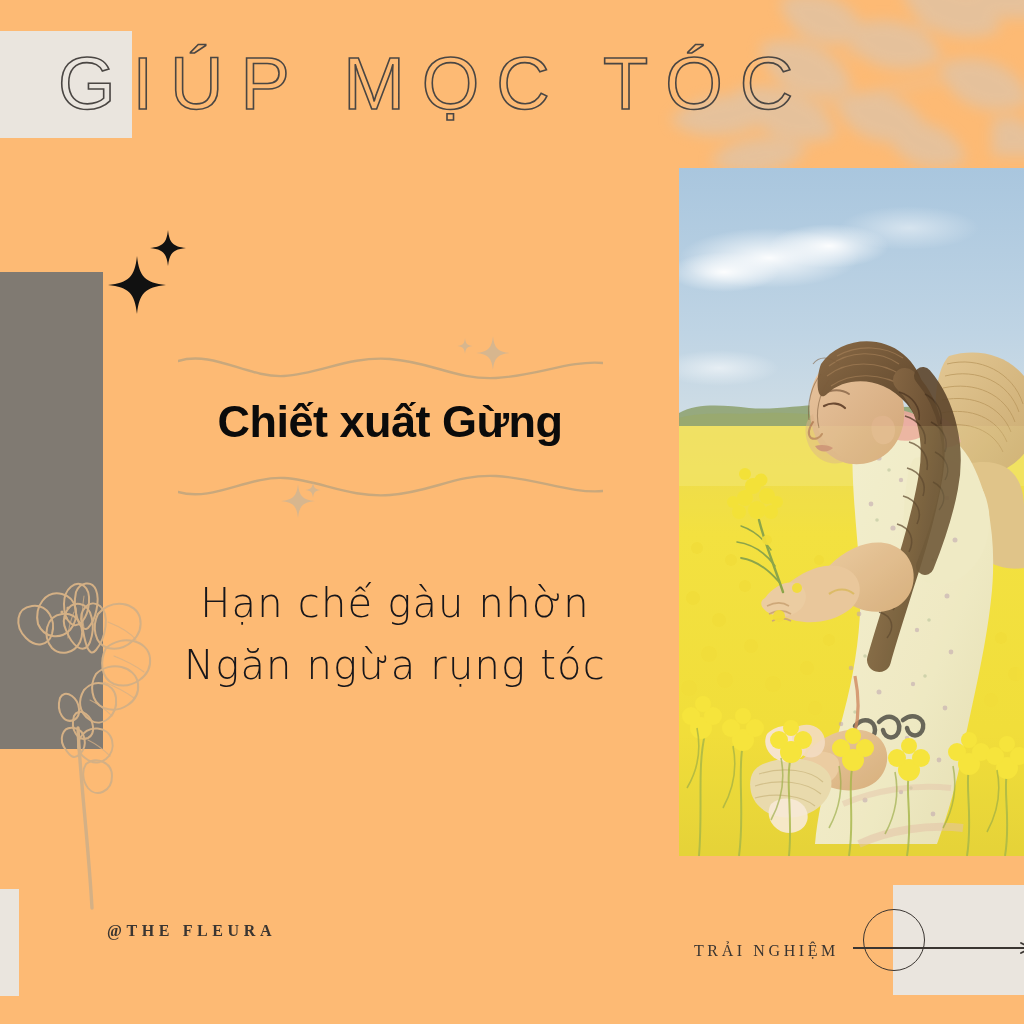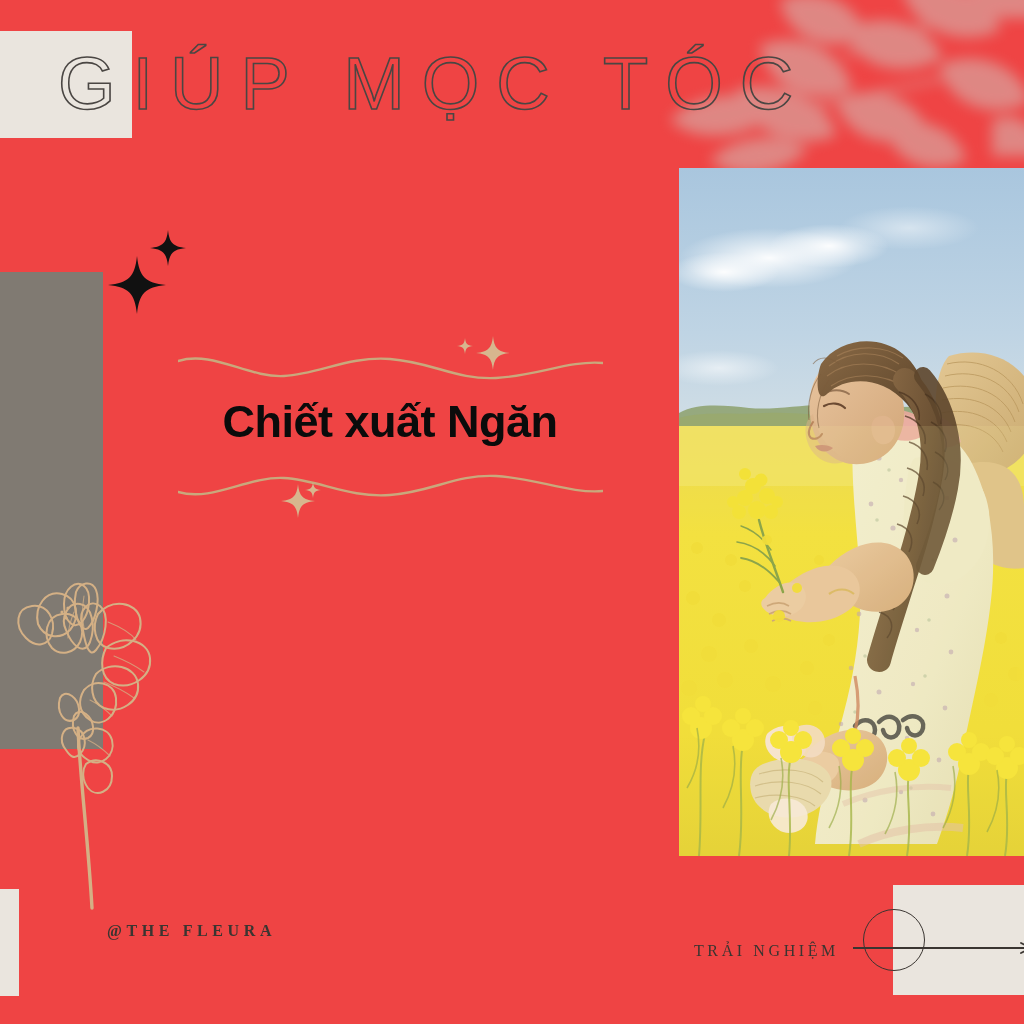--- a/index.html
+++ b/index.html
@@ -2,21 +2,21 @@
 <html><head>
 <meta charset="utf-8">
 <style>
   html,body{margin:0;padding:0;}
   body{
     width:1024px;height:1024px;overflow:hidden;
     background:#F9F5F1;
     font-family:"Liberation Sans", sans-serif;
     position:relative;
   }
-  .stage{position:absolute;inset:0;width:1024px;height:1024px;overflow:hidden;background:#ef4444;}
+  .stage{position:absolute;inset:0;width:1024px;height:1024px;overflow:hidden;background:#fdba74;}
 
   
   .beige-block-tl{position:absolute;left:0;top:31px;width:132px;height:107px;background:#EAE5DE;}
   .beige-block-bl{position:absolute;left:0;top:889px;width:19px;height:107px;background:#EAE5DE;}
   .beige-block-br{position:absolute;left:893px;top:885px;width:131px;height:110px;background:#EAE5DE;}
   .gray-block{position:absolute;left:0;top:272px;width:103px;height:477px;background:#807A72;}
 
   
   .leaf-shadow{position:absolute;left:640px;top:-30px;width:400px;height:230px;opacity:.5;filter:blur(7px);pointer-events:none;}
 
@@ -128,21 +128,21 @@
     </svg>
   </div>
 
   <div class="title-block">
     <div class="wave top">
       <svg viewBox="0 0 425 34" xmlns="http://www.w3.org/2000/svg" preserveAspectRatio="none">
         <path d="M0 9 C35 -2,70 26,106 24 C142 22,170 4,212 7 C254 10,278 28,318 26 C358 24,392 8,425 11" fill="none" stroke="#C9A87C" stroke-width="2.4" stroke-linecap="round"></path>
       </svg>
     </div>
 
-    <div class="product-title">Chiết xuất Ngăn</div>
+    <div class="product-title">Chiết xuất Gừng</div>
 
     <div class="wave bot">
       <svg viewBox="0 0 425 34" xmlns="http://www.w3.org/2000/svg" preserveAspectRatio="none">
         <path d="M0 22 C35 32,70 6,106 8 C142 10,170 28,212 25 C254 22,278 4,318 6 C358 8,392 24,425 21" fill="none" stroke="#C9A87C" stroke-width="2.4" stroke-linecap="round"></path>
       </svg>
     </div>
   </div>
 
   <div class="spark" style="left:476px;top:336px;width:34px;height:34px;">
     <svg viewBox="0 0 100 100" xmlns="http://www.w3.org/2000/svg">
@@ -158,20 +158,24 @@
     <svg viewBox="0 0 100 100" xmlns="http://www.w3.org/2000/svg">
       <path d="M50 0 C54 36,64 46,100 50 C64 54,54 64,50 100 C46 64,36 54,0 50 C36 46,46 36,50 0 Z" fill="#D7B68E"></path>
     </svg>
   </div>
   <div class="spark" style="left:305px;top:482px;width:16px;height:16px;">
     <svg viewBox="0 0 100 100" xmlns="http://www.w3.org/2000/svg">
       <path d="M50 0 C54 36,64 46,100 50 C64 54,54 64,50 100 C46 64,36 54,0 50 C36 46,46 36,50 0 Z" fill="#D7B68E"></path>
     </svg>
   </div>
 
+  <div class="benefits">
+    <div>Hạn chế gàu nhờn</div>
+    <div>Ngăn ngừa rụng tóc</div>
+  </div>
 
   <div class="flower">
     <svg viewBox="0 0 165 340" xmlns="http://www.w3.org/2000/svg">
       <g fill="none" stroke="#D4B085" stroke-width="2" stroke-linecap="round" stroke-linejoin="round">
 
         <path d="M70 150 C72 200,80 260,84 330" stroke-width="3.4"></path>
 
         <path d="M18 60 C6 48,8 30,24 28 C40 26,48 42,44 56 C40 68,28 70,18 60 Z"></path>
         <path d="M30 46 C26 28,38 12,54 16 C70 20,72 40,62 52 C52 62,36 60,30 46 Z"></path>
         <path d="M44 70 C34 58,38 38,54 36 C70 34,78 50,72 64 C66 76,52 78,44 70 Z"></path>

